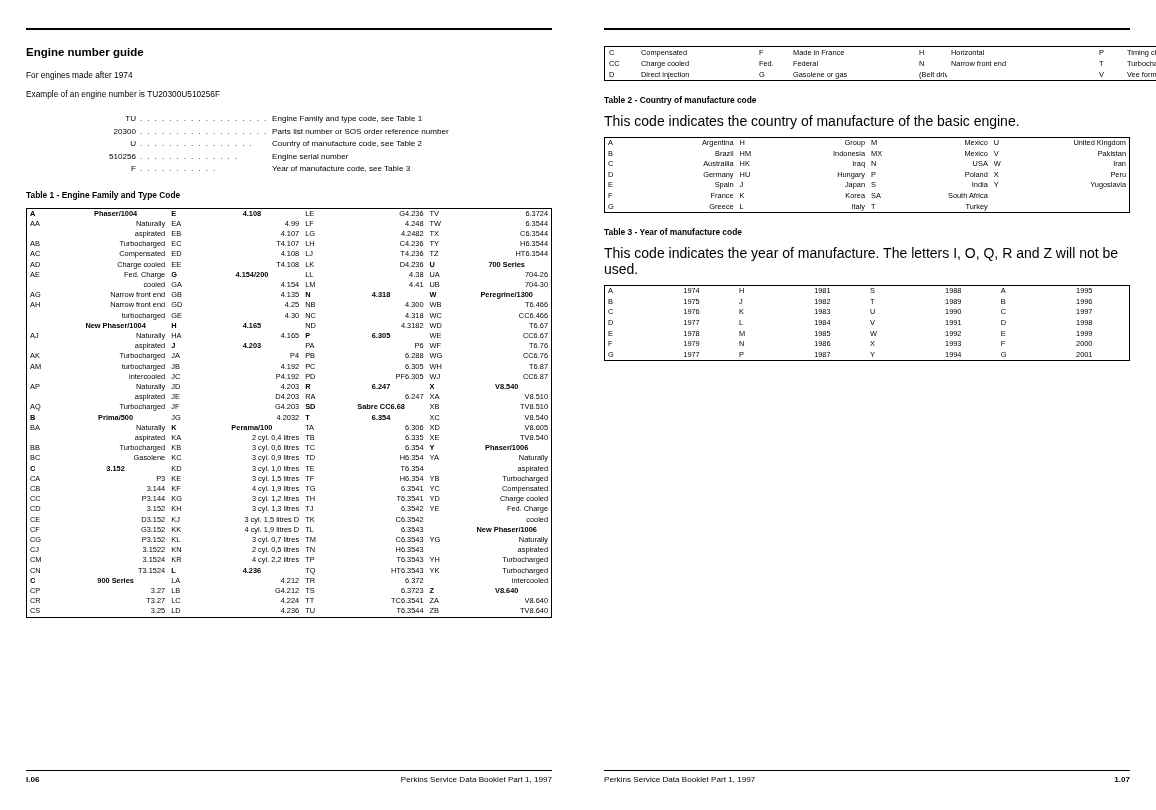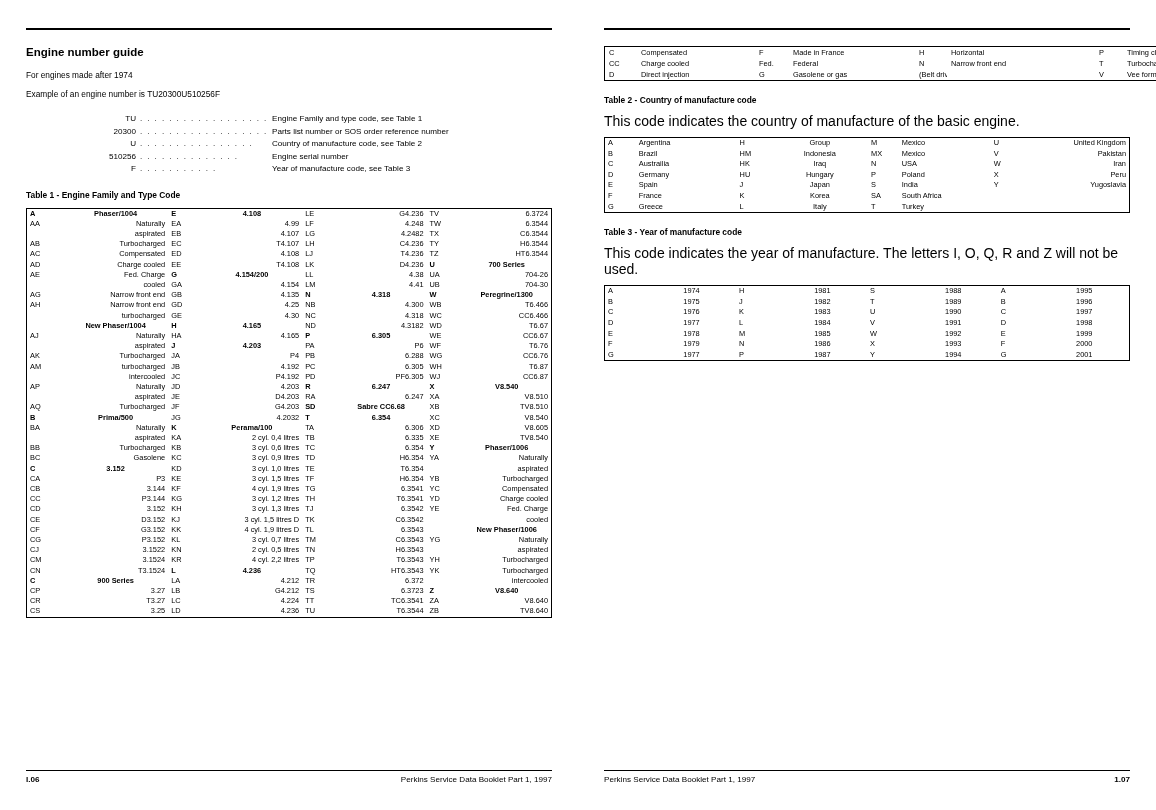--- a/index.html
+++ b/index.html
@@ -54,25 +54,25 @@
   #tabbr td.k2{width:26px;}
   #tabbr td.v2{width:118px;}
   #tabbr td.k3{width:24px;}
   #tabbr td.v3{width:140px;}
   #tabbr td.k4{width:20px;}
 
   
   #t2{width:526px;}
   #t2 td{line-height:10.6px;}
   #t2 td.k{width:22px;}
-  #t2 td.v{width:86px;}
+  #t2 td.v{width:86px;text-align:right;}
   #t2 td.k2{width:26px;}
-  #t2 td.v2{width:82px;text-align:center;}
+  #t2 td.v2{width:82px;text-align:right;}
   #t2 td.k3{width:22px;}
-  #t2 td.v3{width:78px;}
+  #t2 td.v3{width:78px;text-align:right;}
   #t2 td.k4{width:22px;}
   #t2 td.v4{width:92px;text-align:right;}
 
   
   #t3{width:526px;}
   #t3 td{line-height:10.6px;}
   #t3 td.k{width:22px;}
   #t3 td.v{width:54px;text-align:center;}
 
   .footer{position:absolute;left:26px;right:26px;bottom:26px;}

